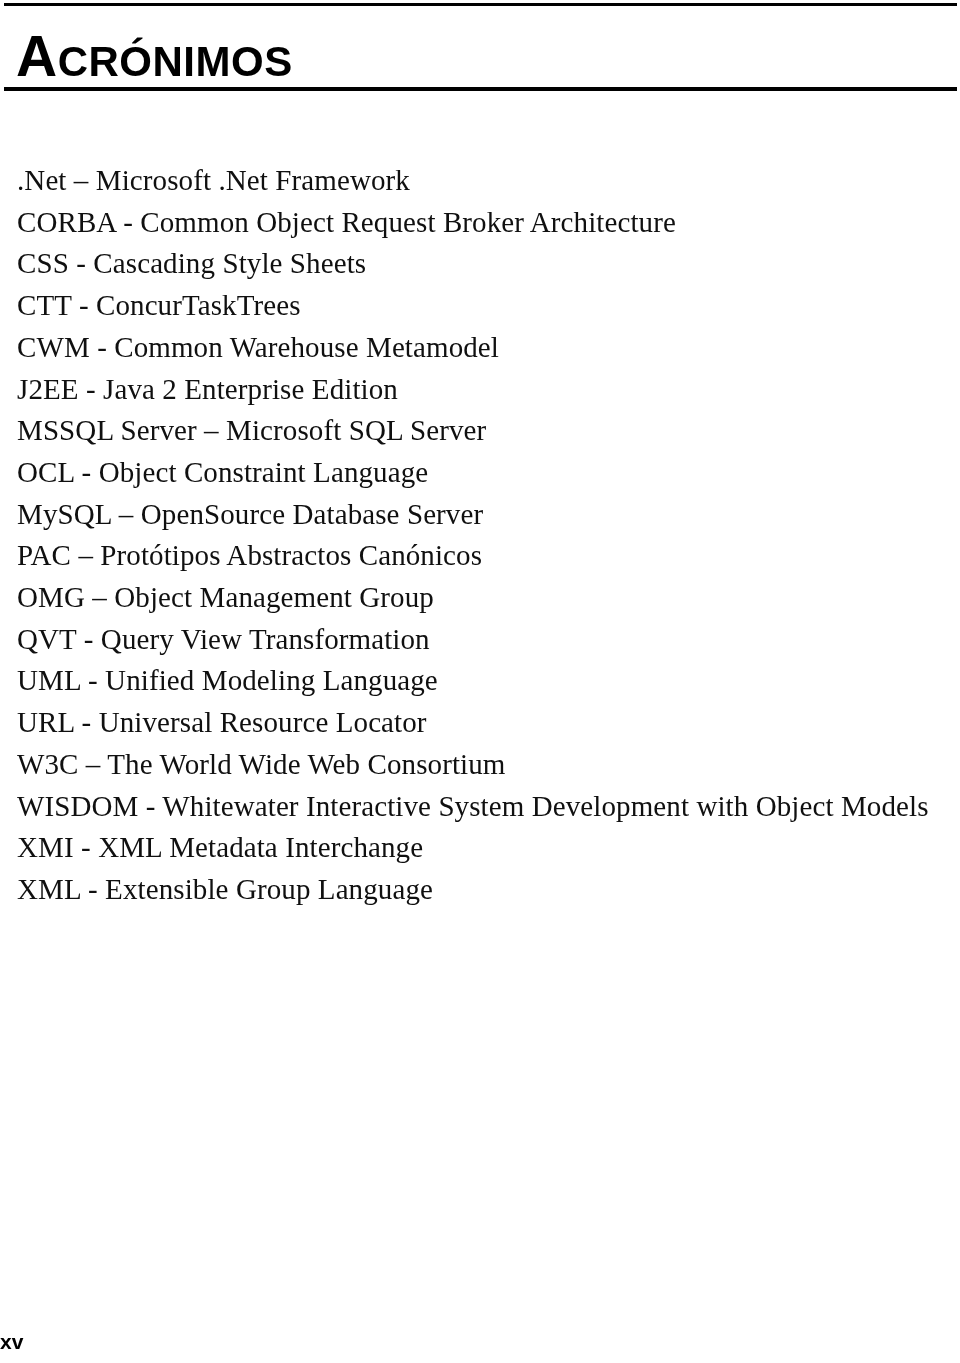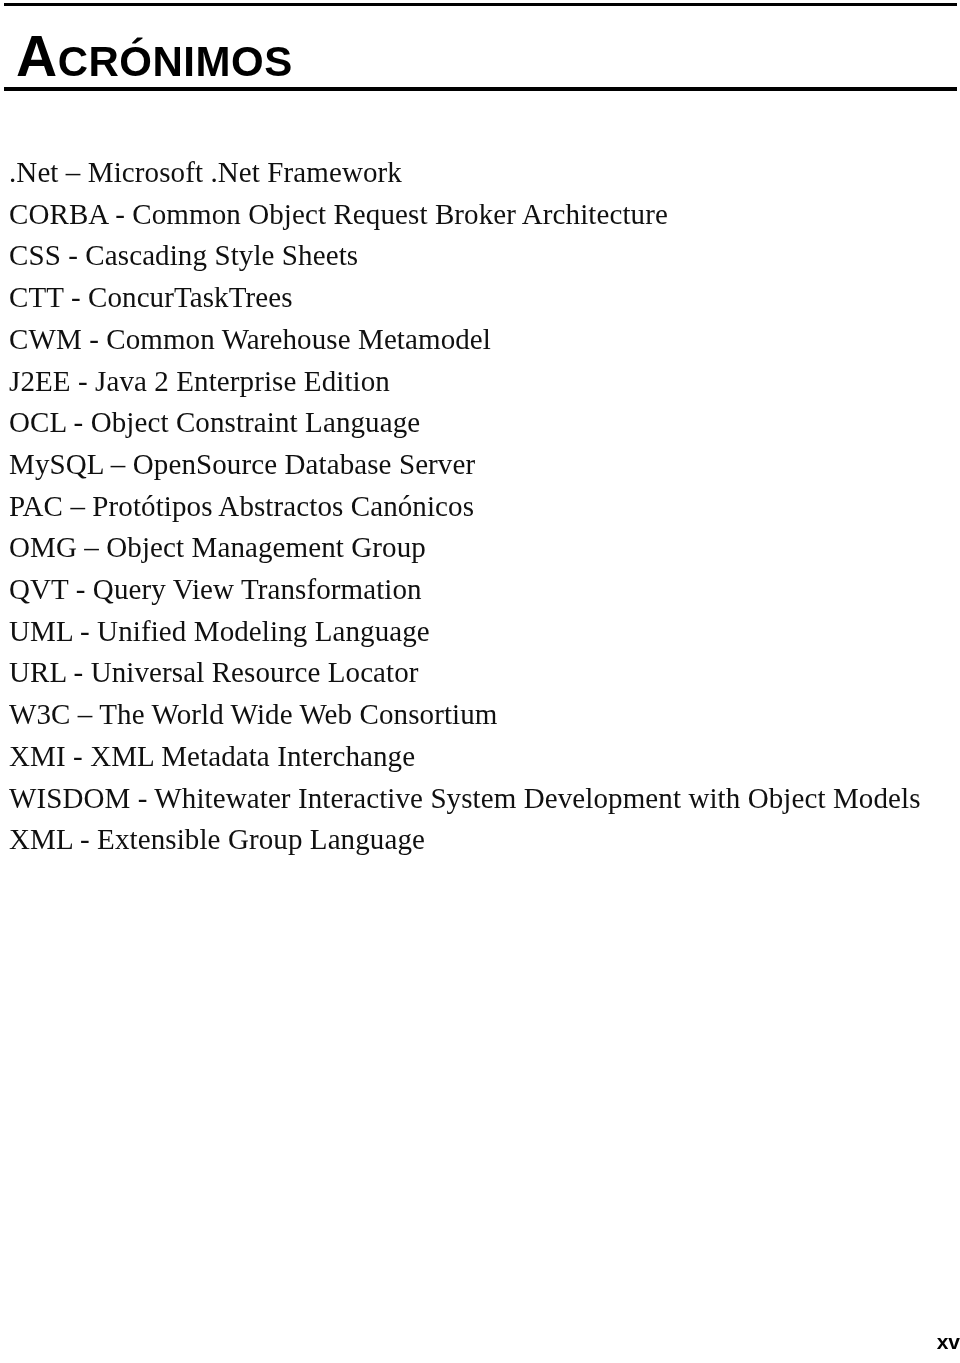--- a/index.html
+++ b/index.html
@@ -65,40 +65,40 @@
     font-size: 57px;
     line-height: 57px;
   }
 
   
   .acronym-list {
     position: absolute;
     left: 9px;
     top: 152px;
     width: 940px;
-    margin: 0;
+    margin: 8px;
     padding: 0;
     list-style: none;
   }
   .acronym-item {
     font-family: "Liberation Serif", "DejaVu Serif", serif;
     font-size: 29px;
     line-height: 41.7px;
     color: #101010;
     white-space: nowrap;
     letter-spacing: 0.1px;
   }
 
   
   .footer {
     position: absolute;
     left: 0;
     top: 1330px;
     width: 960px;
-    text-align: right;
+    text-align: left;
   }
   .page-number {
     display: inline-block;
     font-family: "Liberation Sans", "DejaVu Sans", sans-serif;
     font-weight: bold;
     font-size: 21px;
     line-height: 24px;
     color: #000000;
   }
 </style>
@@ -113,30 +113,31 @@
     <div class="rule rule-bottom"></div>
   </div>
 
   <ul class="acronym-list">
     <li class="acronym-item">.Net – Microsoft .Net Framework</li>
     <li class="acronym-item">CORBA - Common Object Request Broker Architecture</li>
     <li class="acronym-item">CSS - Cascading Style Sheets</li>
     <li class="acronym-item">CTT - ConcurTaskTrees</li>
     <li class="acronym-item">CWM - Common Warehouse Metamodel</li>
     <li class="acronym-item">J2EE - Java 2 Enterprise Edition</li>
+    <li class="acronym-item">MSSQL Server – Microsoft SQL Server</li>
     <li class="acronym-item">OCL - Object Constraint Language</li>
     <li class="acronym-item">MySQL – OpenSource Database Server</li>
     <li class="acronym-item">PAC – Protótipos Abstractos Canónicos</li>
     <li class="acronym-item">OMG – Object Management Group</li>
     <li class="acronym-item">QVT - Query View Transformation</li>
     <li class="acronym-item">UML - Unified Modeling Language</li>
     <li class="acronym-item">URL - Universal Resource Locator</li>
     <li class="acronym-item">W3C – The World Wide Web Consortium</li>
+    <li class="acronym-item">WISDOM - Whitewater Interactive System Development with Object Models</li>
     <li class="acronym-item">XMI - XML Metadata Interchange</li>
-    <li class="acronym-item">WISDOM - Whitewater Interactive System Development with Object Models</li>
     <li class="acronym-item">XML - Extensible Group Language</li>
   </ul>
 
   <div class="footer">
     <span class="page-number">xv</span>
   </div>
 
 </div>
 
 </body></html>

